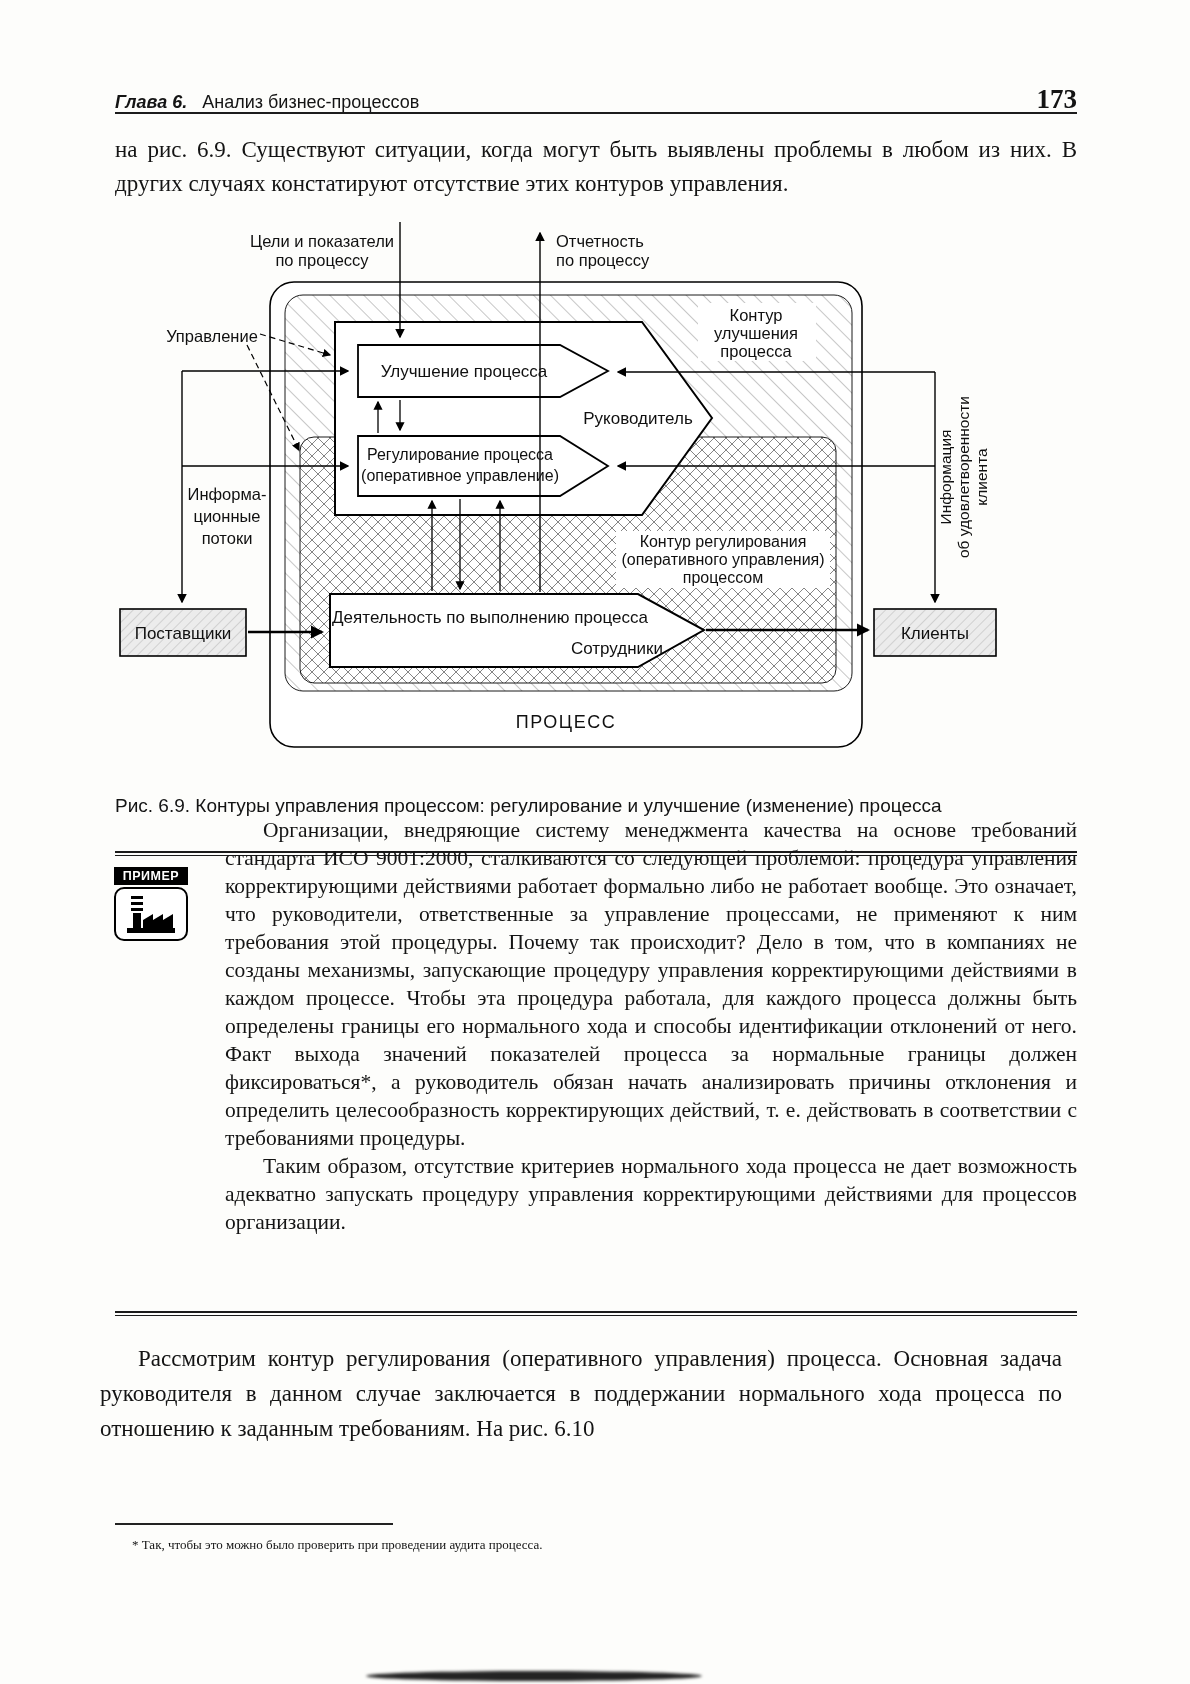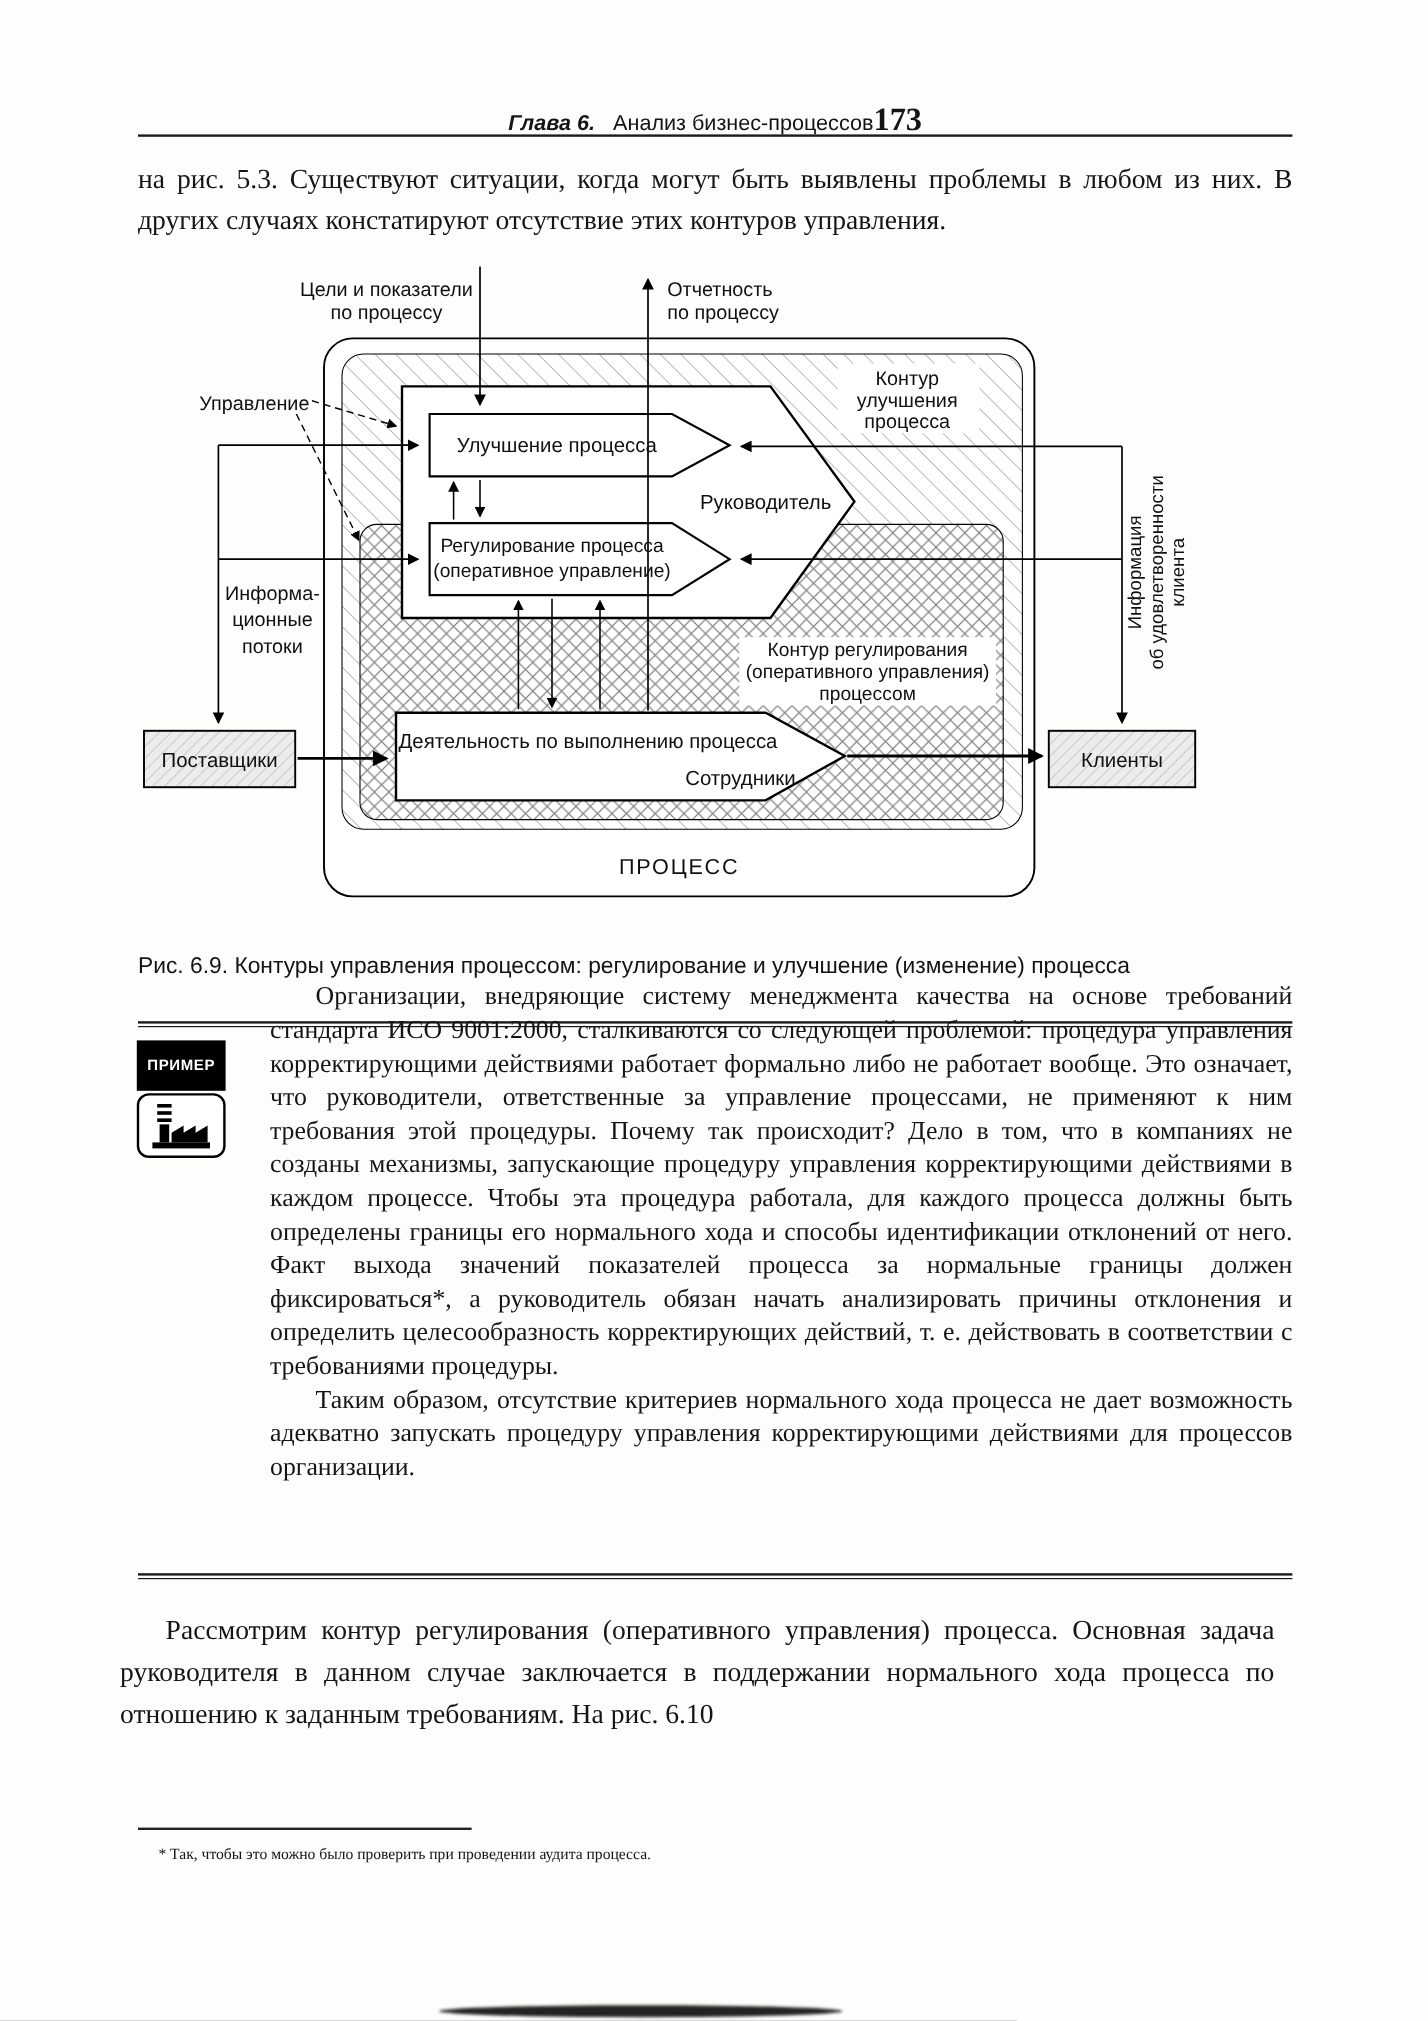--- a/index.html
+++ b/index.html
@@ -2,39 +2,39 @@
 <html lang="ru"><head>
 <meta charset="utf-8">
 <style>
   *{margin:0;padding:0;box-sizing:border-box}
   html,body{background:#9a9a9a}
   .page{position:relative;width:1190px;height:1684px;margin:0 auto;background:#fdfdfb;
         font-family:"Liberation Serif",serif;color:#141414;overflow:hidden}
 
   
   .page-header{position:absolute;left:115px;top:84px;width:962px;display:flex;
-               justify-content:center;align-items:baseline}
+               justify-content:space-between;align-items:baseline}
   .running-title{font-family:"Liberation Sans",sans-serif;font-size:18px}
   .chapter-num{font-style:italic;font-weight:700;margin-right:10px}
   .chapter-title{font-weight:400}
   .page-number{font-family:Liberation Serif, serif;font-size:27px;font-weight:700}
   .header-rule{position:absolute;left:115px;top:112px;width:962px;height:2px;background:#1c1c1c}
 
   
   .intro{position:absolute;left:115px;top:133px;width:962px;font-size:23px;line-height:34px;text-align:justify}
   .caption{position:absolute;left:115px;top:795px;width:962px;text-align:left;
            font-family:"Liberation Sans",sans-serif;font-size:19px}
   .rule-double{position:absolute;left:115px;width:962px;height:5px;
                border-top:2.5px solid #1b1b1b;border-bottom:1.2px solid #1b1b1b}
   .rule-top{top:851px}
   .rule-bottom{top:1311px}
 
   .example-badge{position:absolute;left:114px;top:867px;width:74px}
   .badge-label{background:#000;color:#fff;font-family:"Liberation Sans",sans-serif;font-weight:700;
-               font-size:12.5px;text-align:center;padding:14px 0;letter-spacing:.5px}
+               font-size:12.5px;text-align:center;padding:2px 0;letter-spacing:.5px}
   .badge-box{margin-top:2px;height:54px;border:2.5px solid #000;border-radius:10px;
              display:flex;align-items:center;justify-content:center;background:#fff}
 
   .example-text{position:absolute;left:225px;top:816px;width:852px;font-size:21.5px;line-height:28px;text-align:justify}
   .indent{text-indent:38px}
 
   .closing{position:absolute;left:100px;top:1341px;width:962px;font-size:23px;line-height:35px;text-align:justify}
 
   .footnote-rule{position:absolute;left:115px;top:1523px;width:278px;height:1.5px;background:#222}
   .footnote{position:absolute;left:132px;top:1537px;width:940px;font-size:13px}
@@ -56,21 +56,21 @@
 
   <header class="page-header">
     <div class="running-title">
       <span class="chapter-num">Глава 6.</span>
       <span class="chapter-title">Анализ бизнес-процессов</span>
     </div>
     <div class="page-number">173</div>
   </header>
   <div class="header-rule"></div>
 
-  <p class="intro">на рис. 5.3. Существуют ситуации, когда могут быть выявлены проблемы в любом из них. В других случаях констатируют отсутствие этих контуров управления.</p>
+  <p class="intro">на рис. 6.9. Существуют ситуации, когда могут быть выявлены проблемы в любом из них. В других случаях констатируют отсутствие этих контуров управления.</p>
 
   <svg class="diagram" viewBox="100 218 920 550" xmlns="http://www.w3.org/2000/svg">
     <defs>
       <pattern id="hA" width="12" height="12" patternUnits="userSpaceOnUse" patternTransform="rotate(-45)">
         <line x1="0" y1="0" x2="0" y2="12" stroke="#8f8f8f" stroke-width="1"></line>
       </pattern>
       <pattern id="hX" width="12" height="12" patternUnits="userSpaceOnUse">
         <path d="M0,0 L12,12 M12,0 L0,12" stroke="#858585" stroke-width="1"></path>
       </pattern>
       <pattern id="hB" width="7" height="7" patternUnits="userSpaceOnUse" patternTransform="rotate(45)">

